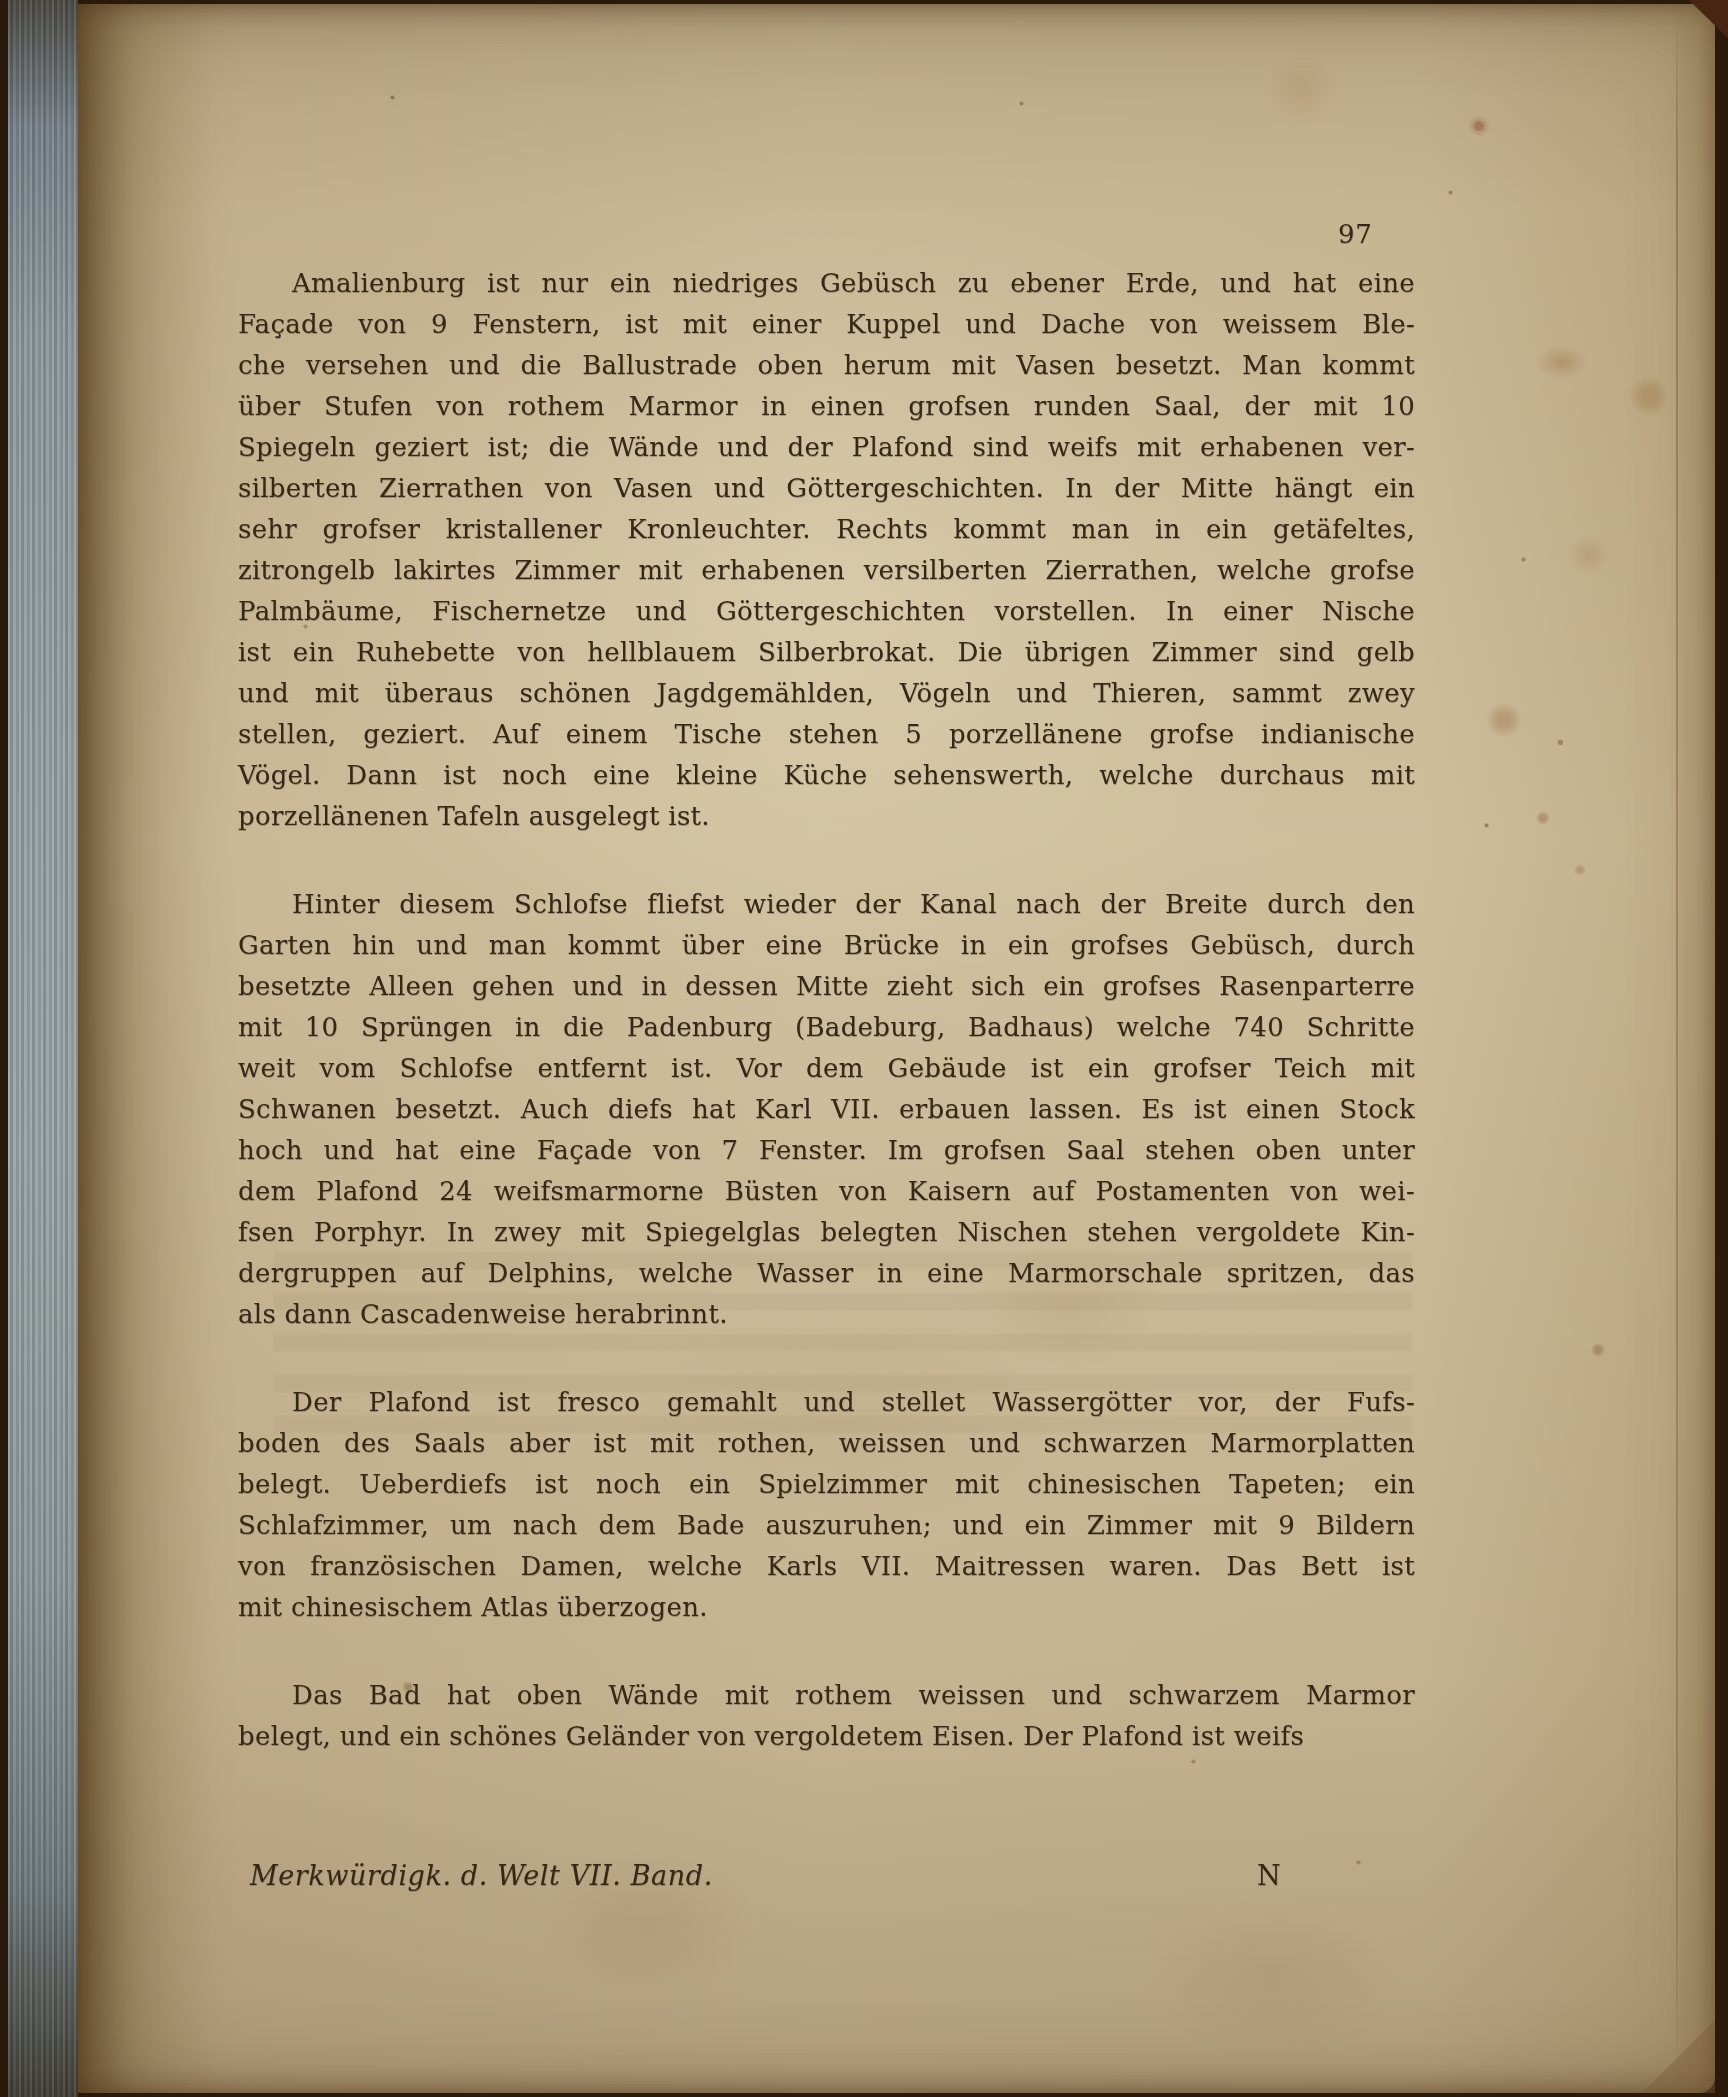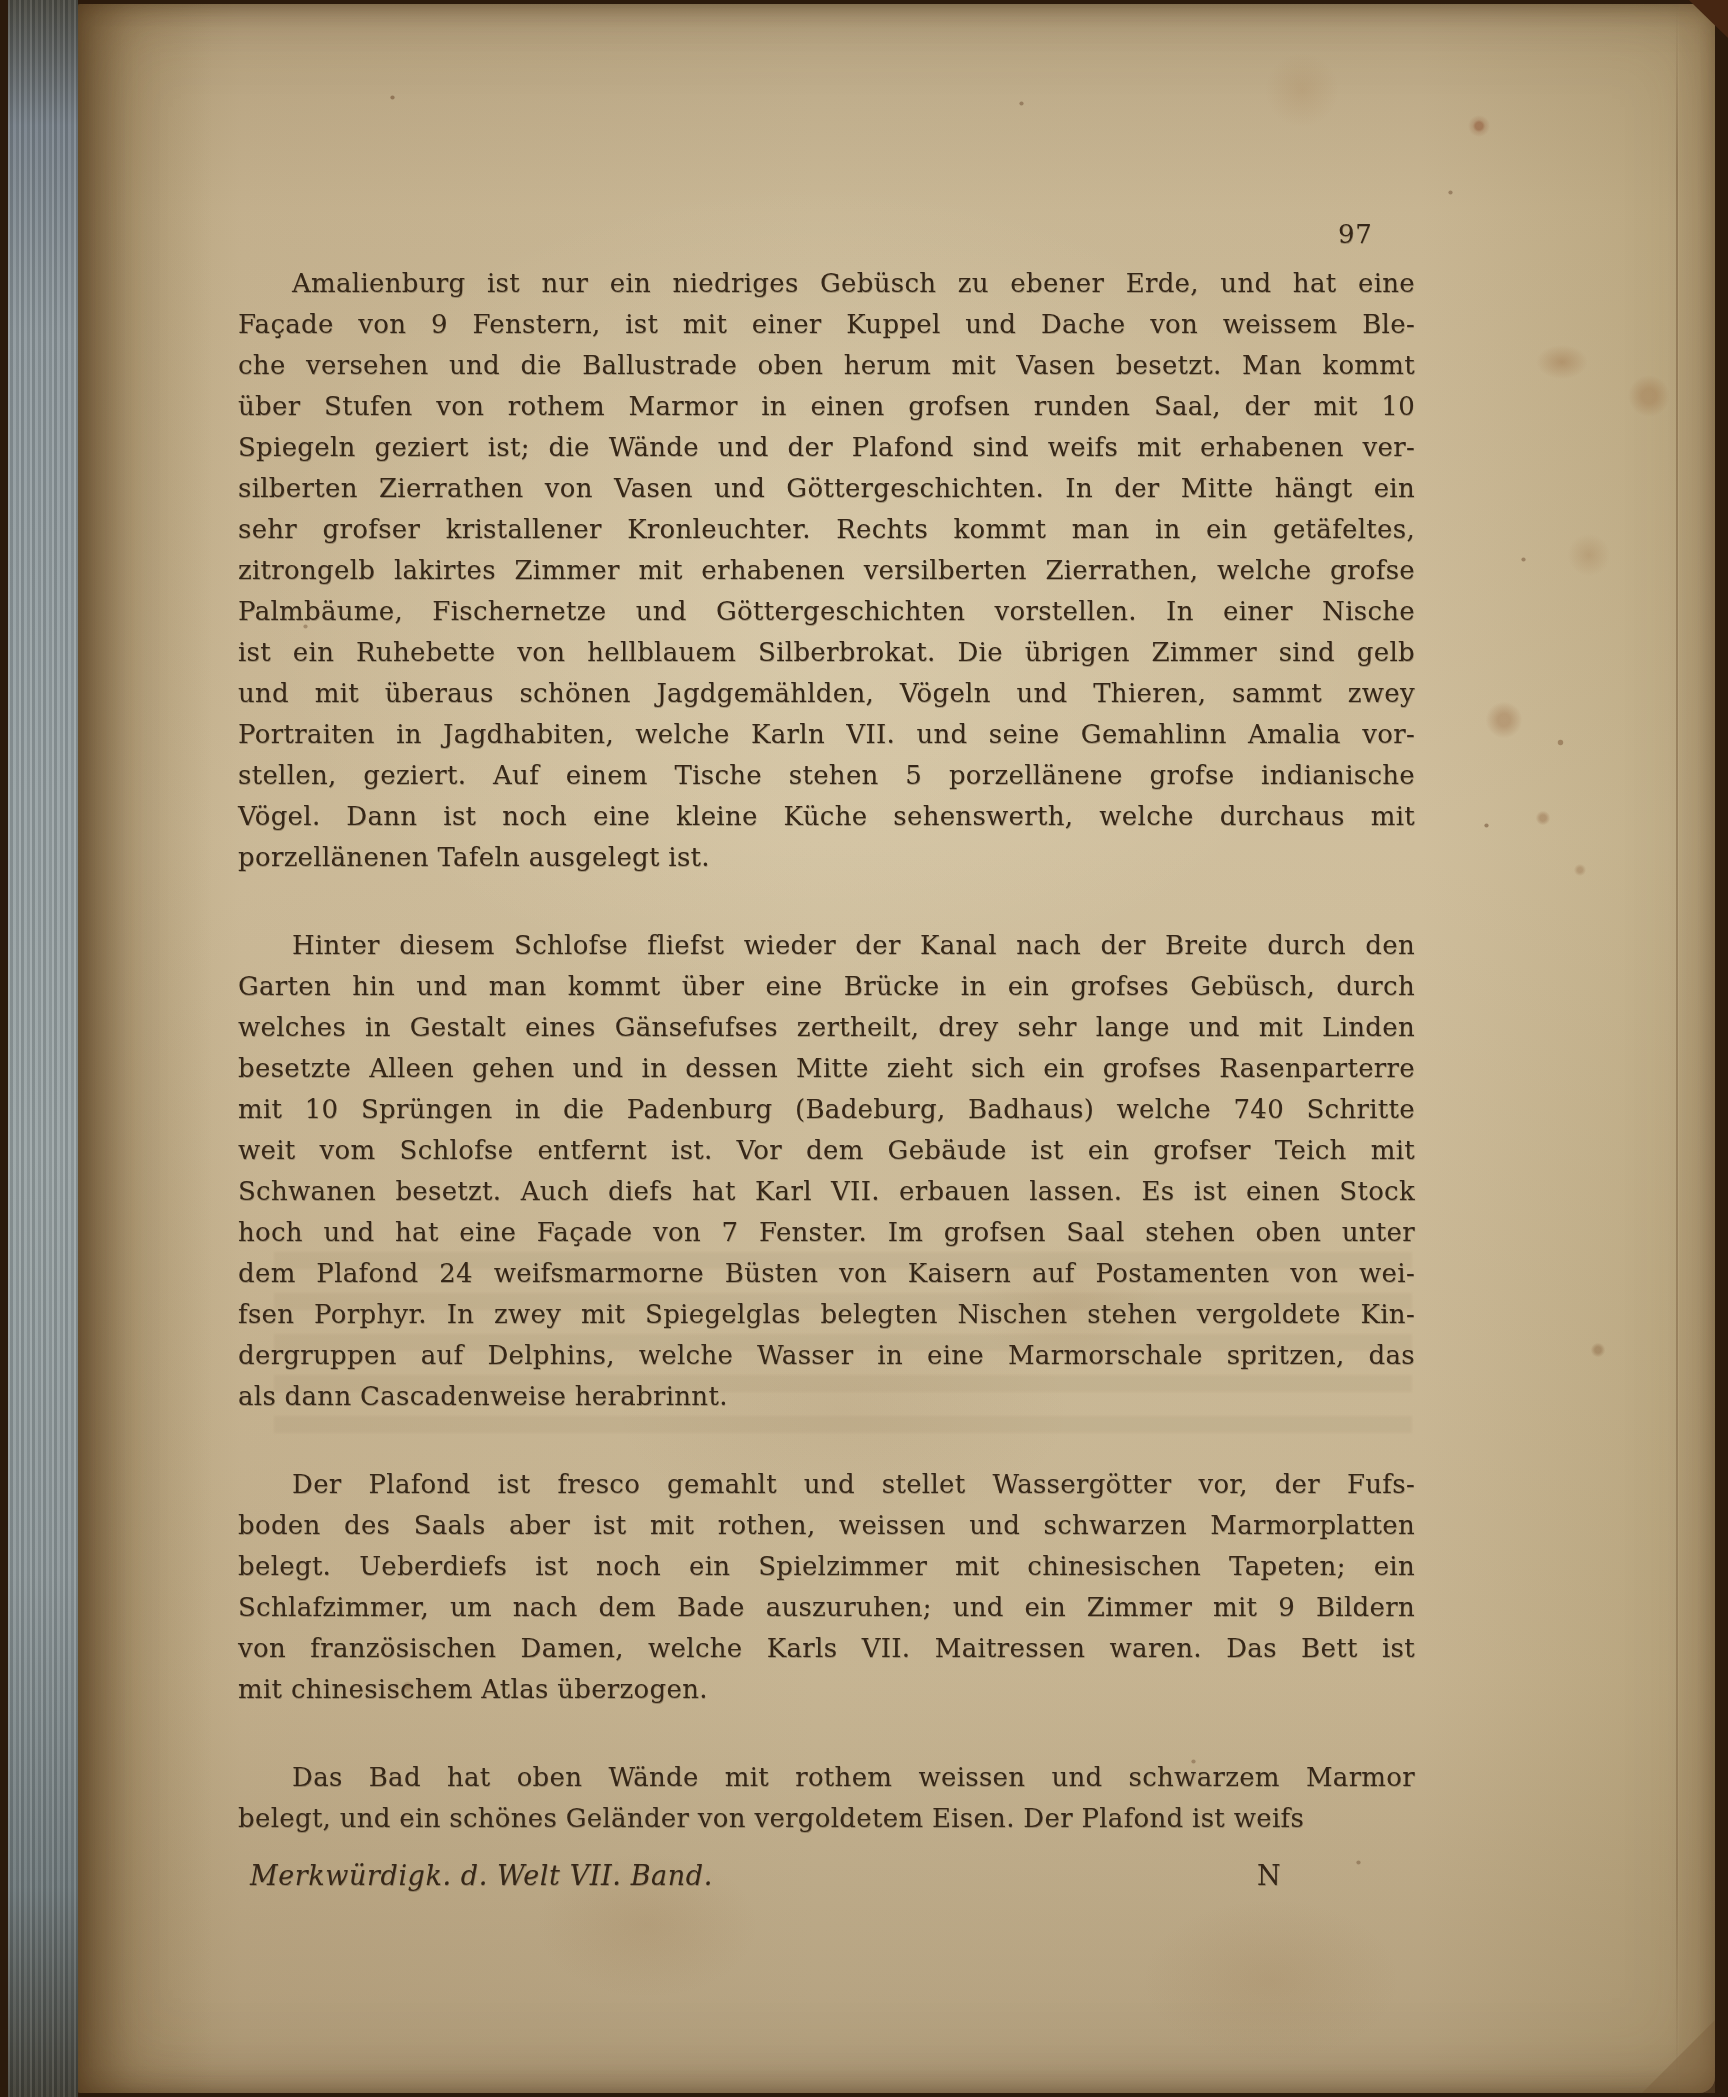--- a/index.html
+++ b/index.html
@@ -188,29 +188,27 @@
           <div class="line">Façade von 9 Fenstern, ist mit einer Kuppel und Dache von weissem Ble-</div>
           <div class="line">che versehen und die Ballustrade oben herum mit Vasen besetzt. Man kommt</div>
           <div class="line">über Stufen von rothem Marmor in einen grofsen runden Saal, der mit 10</div>
           <div class="line">Spiegeln geziert ist; die Wände und der Plafond sind weifs mit erhabenen ver-</div>
           <div class="line">silberten Zierrathen von Vasen und Göttergeschichten. In der Mitte hängt ein</div>
           <div class="line">sehr grofser kristallener Kronleuchter. Rechts kommt man in ein getäfeltes,</div>
           <div class="line">zitrongelb lakirtes Zimmer mit erhabenen versilberten Zierrathen, welche grofse</div>
           <div class="line">Palmbäume, Fischernetze und Göttergeschichten vorstellen. In einer Nische</div>
           <div class="line">ist ein Ruhebette von hellblauem Silberbrokat. Die übrigen Zimmer sind gelb</div>
           <div class="line">und mit überaus schönen Jagdgemählden, Vögeln und Thieren, sammt zwey</div>
-          <div class="line">Portraiten in Jagdhabiten, welche Karln VII. und seine Gemahlinn Amalia vor-</div>
           <div class="line">stellen, geziert. Auf einem Tische stehen 5 porzellänene grofse indianische</div>
           <div class="line">Vögel. Dann ist noch eine kleine Küche sehenswerth, welche durchaus mit</div>
           <div class="line last">porzellänenen Tafeln ausgelegt ist.</div>
         </div>
         <div class="paragraph">
           <div class="line first">Hinter diesem Schlofse fliefst wieder der Kanal nach der Breite durch den</div>
           <div class="line">Garten hin und man kommt über eine Brücke in ein grofses Gebüsch, durch</div>
-          <div class="line">welches in Gestalt eines Gänsefufses zertheilt, drey sehr lange und mit Linden</div>
           <div class="line">besetzte Alleen gehen und in dessen Mitte zieht sich ein grofses Rasenparterre</div>
           <div class="line">mit 10 Sprüngen in die Padenburg (Badeburg, Badhaus) welche 740 Schritte</div>
           <div class="line">weit vom Schlofse entfernt ist. Vor dem Gebäude ist ein grofser Teich mit</div>
           <div class="line">Schwanen besetzt. Auch diefs hat Karl VII. erbauen lassen. Es ist einen Stock</div>
           <div class="line">hoch und hat eine Façade von 7 Fenster. Im grofsen Saal stehen oben unter</div>
           <div class="line">dem Plafond 24 weifsmarmorne Büsten von Kaisern auf Postamenten von wei-</div>
           <div class="line">fsen Porphyr. In zwey mit Spiegelglas belegten Nischen stehen vergoldete Kin-</div>
           <div class="line">dergruppen auf Delphins, welche Wasser in eine Marmorschale spritzen, das</div>
           <div class="line last">als dann Cascadenweise herabrinnt.</div>
         </div>

